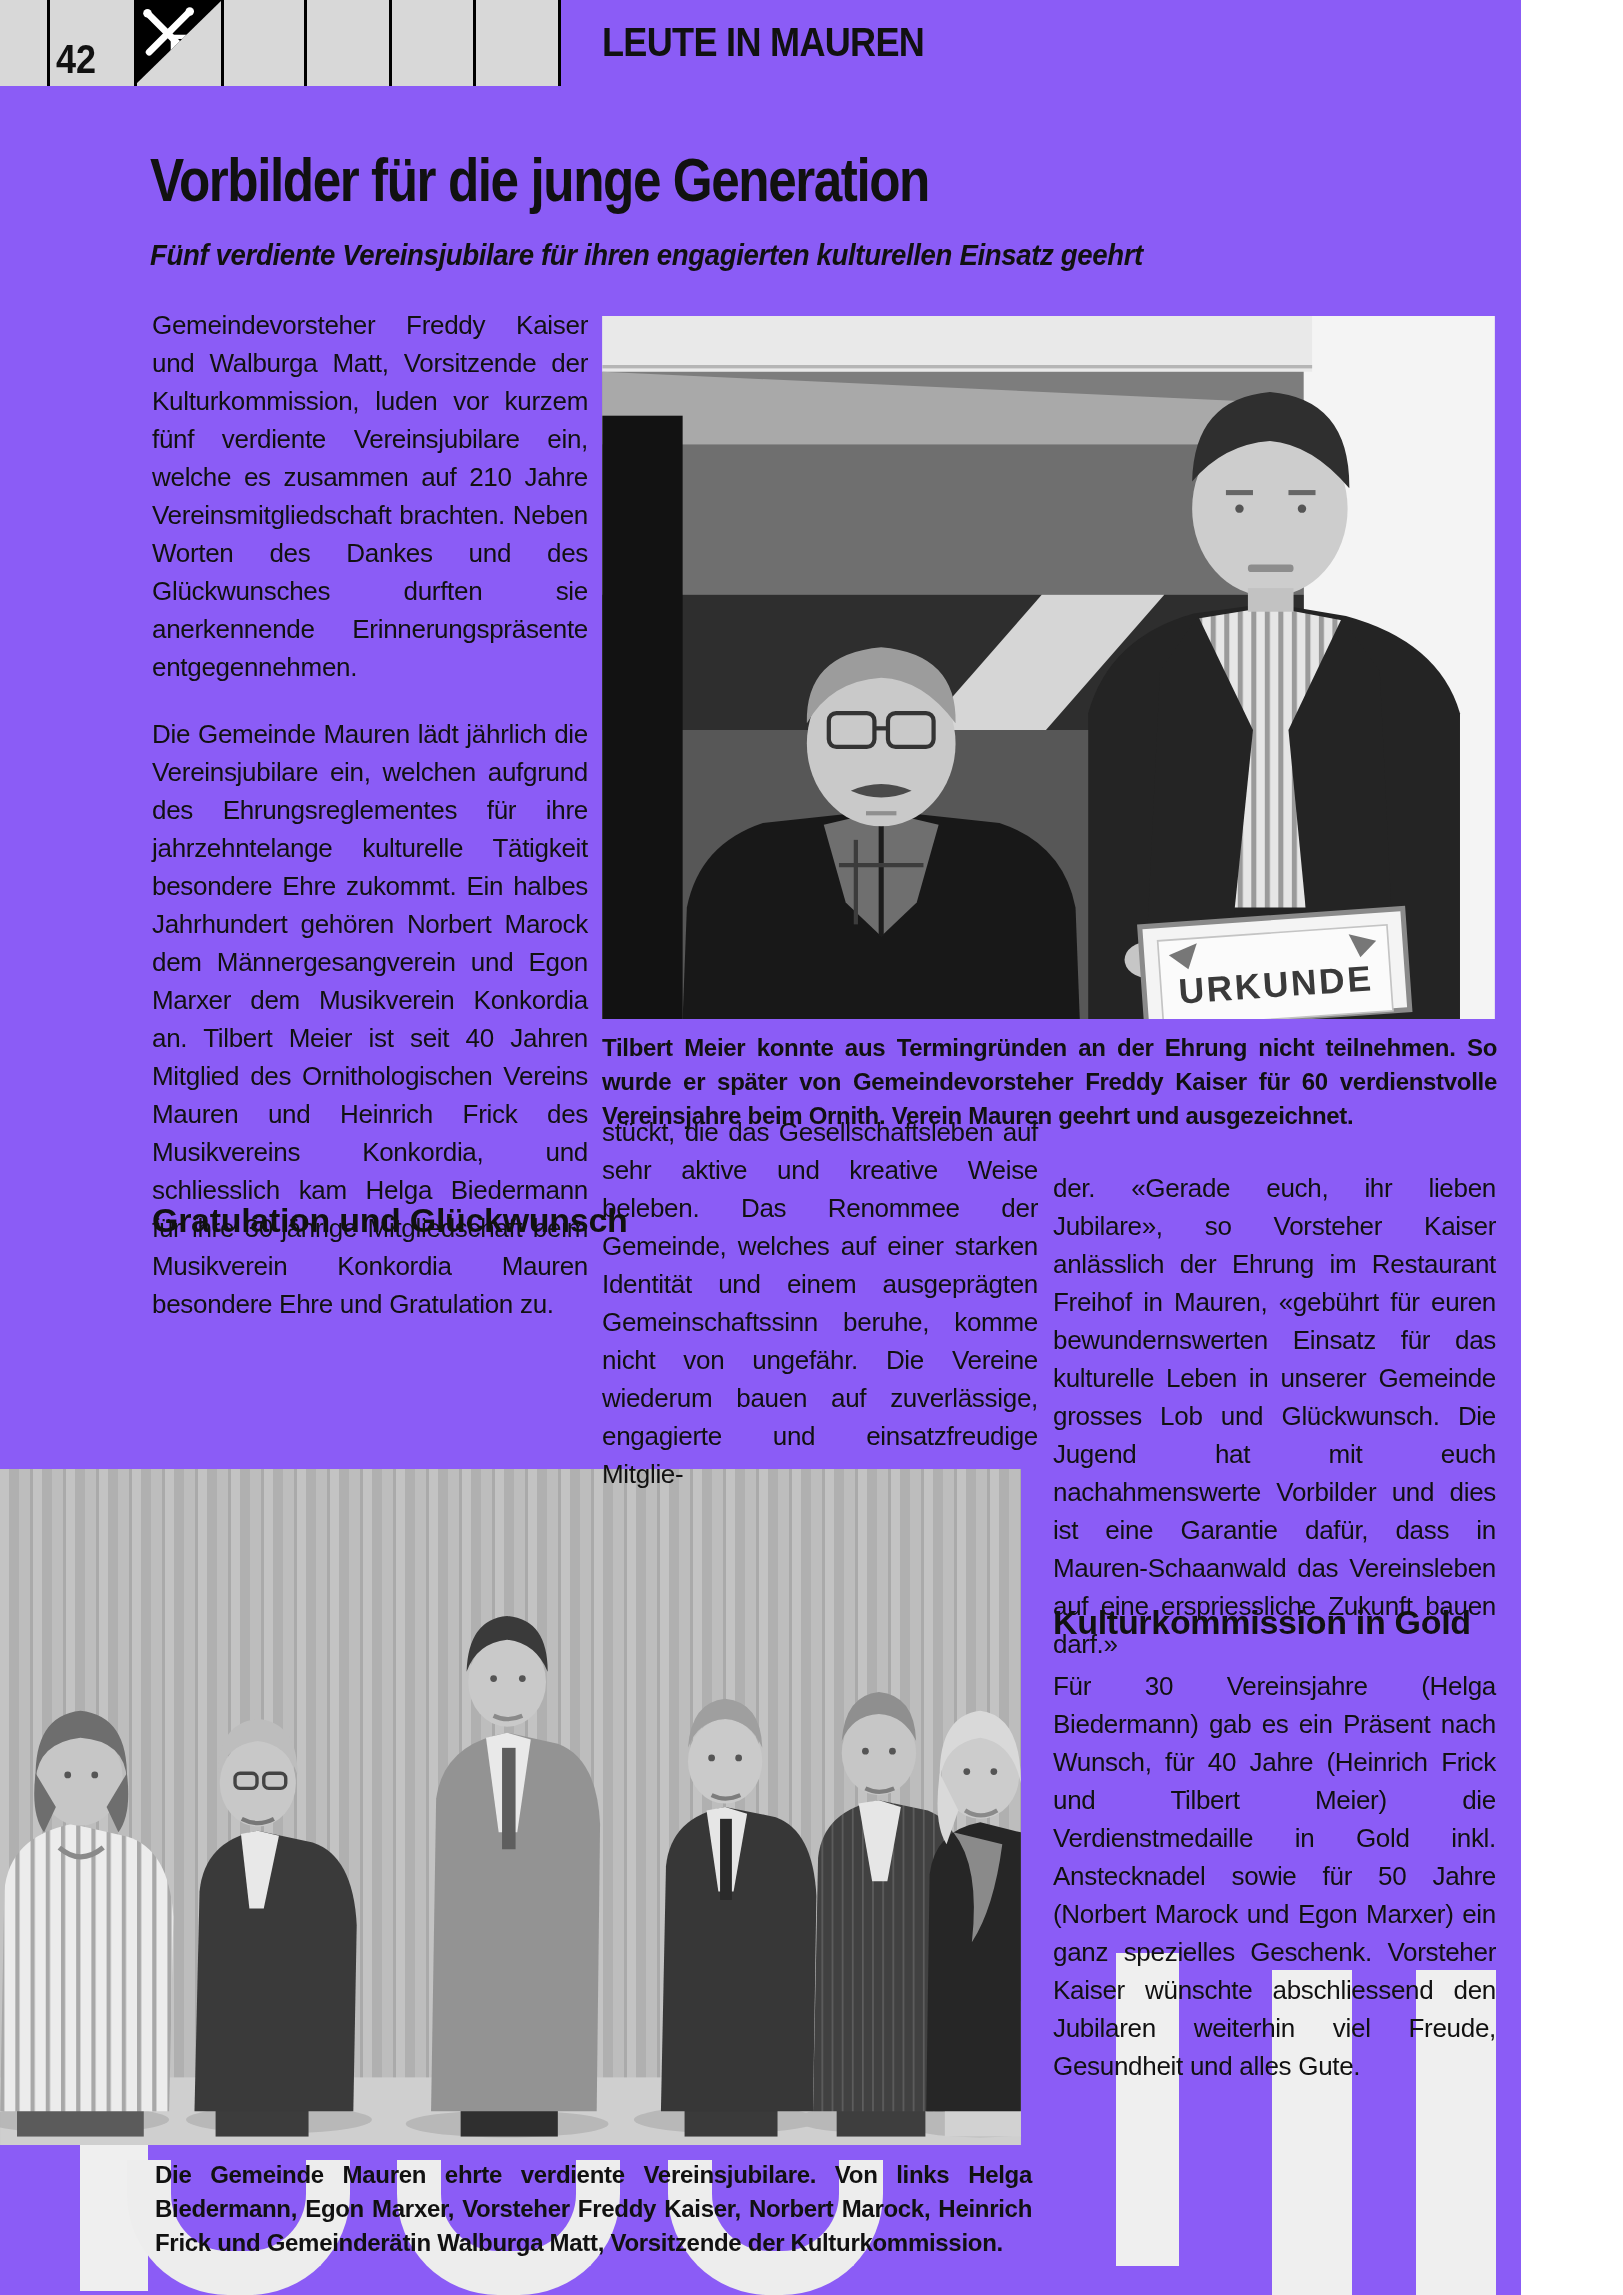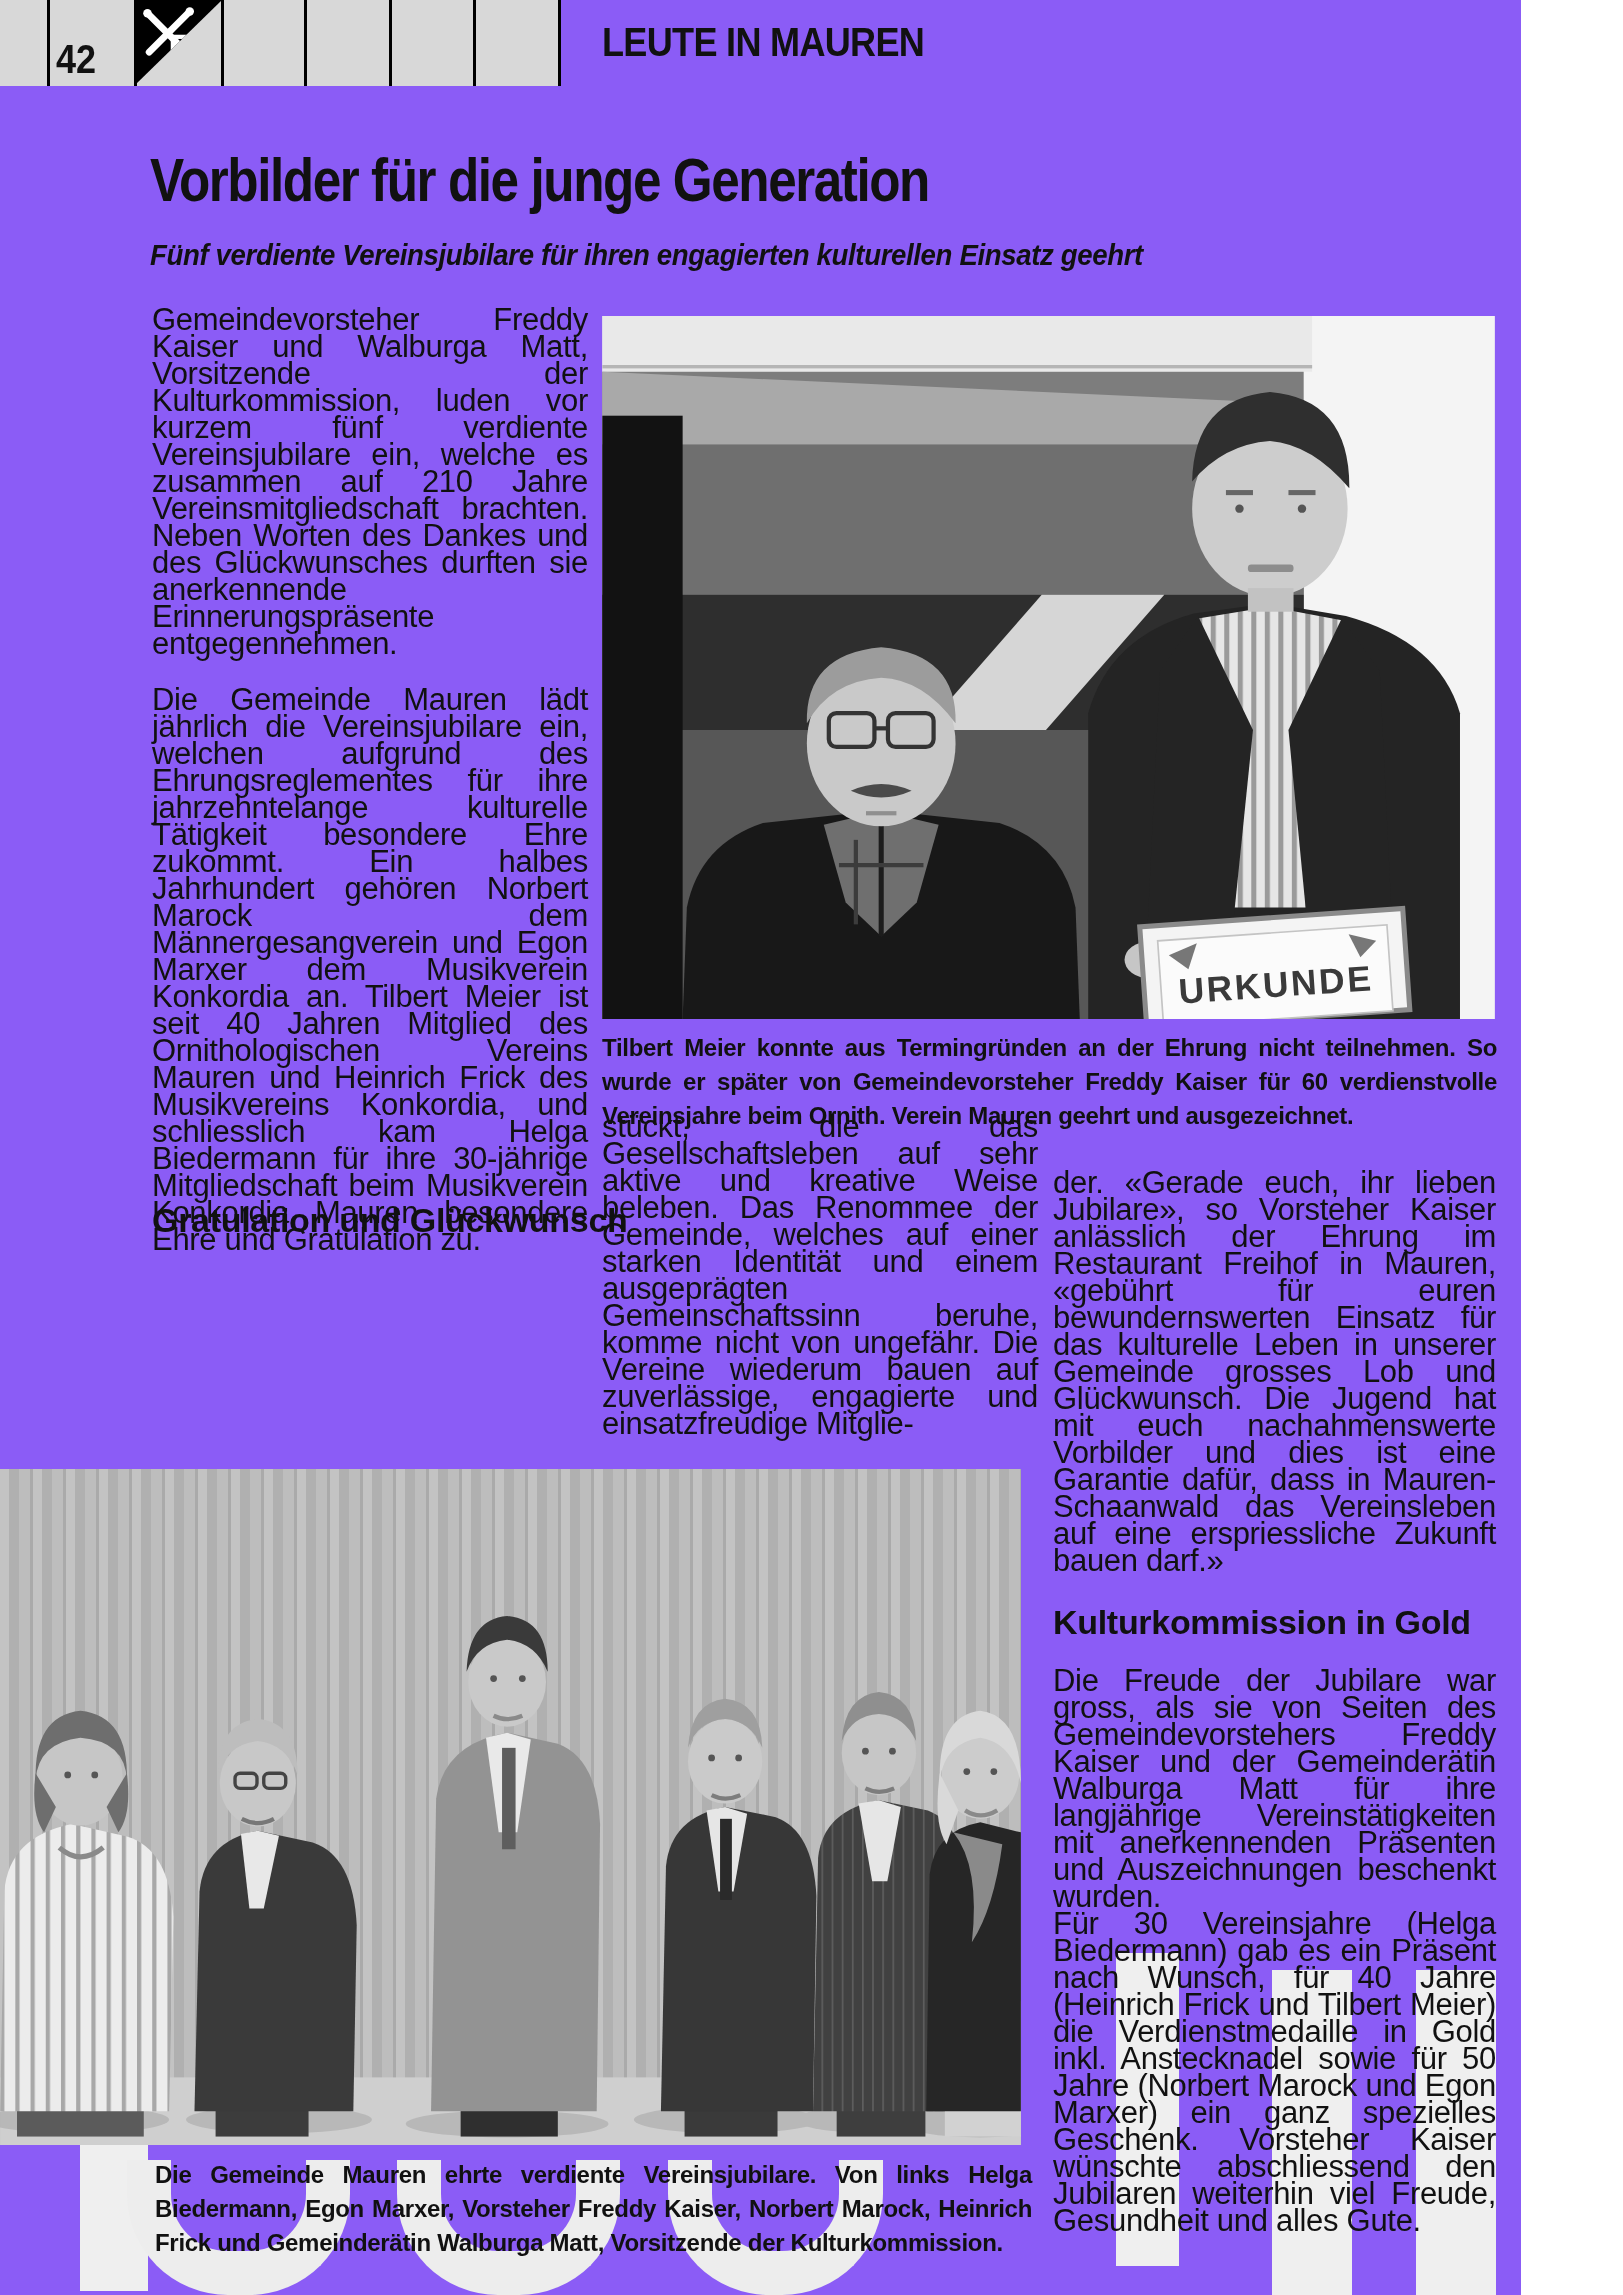--- a/index.html
+++ b/index.html
@@ -14,21 +14,21 @@
                  clip-path:polygon(0 0,100% 0,0 100%);z-index:2;}
   .logo-emblem{position:absolute;left:5px;top:3.4px;}
   .section-header{position:absolute;left:602px;top:18.6px;font-size:41px;font-weight:bold;
                   letter-spacing:-0.8px;transform:scaleX(.88);transform-origin:left top;z-index:2;}
   
   .title{position:absolute;left:150px;top:145px;font-size:61px;font-weight:bold;letter-spacing:-1.7px;
          transform:scaleX(.84);transform-origin:left top;white-space:nowrap;z-index:2;}
   .subtitle{position:absolute;left:150px;top:238px;font-size:30px;font-weight:bold;font-style:italic;
             letter-spacing:-0.4px;transform:scaleX(.92);transform-origin:left top;white-space:nowrap;z-index:2;}
   
-  .body-text{font-size:31px;line-height:27px;text-align:justify;letter-spacing:-0.3px;z-index:2;}
+  .body-text{font-size:26px;line-height:38px;text-align:justify;letter-spacing:-0.3px;z-index:2;}
   .abs{position:absolute;}
   .intro{left:152px;top:306px;width:436px;}
   .intro p{margin:0 0 29px 0;}
   .subhead{font-size:34px;font-weight:bold;letter-spacing:-0.3px;z-index:2;}
   .caption{font-weight:bold;font-size:24px;line-height:34px;text-align:justify;
            letter-spacing:-0.3px;z-index:2;}
   
   .photo-top{position:absolute;left:602px;top:316px;width:893px;height:703px;z-index:1;overflow:hidden;}
   .photo-bottom{position:absolute;left:0;top:1469px;width:1021px;height:676px;z-index:1;overflow:hidden;
     background:repeating-linear-gradient(90deg,#c3c3c3 0 9.3px,#b0b0b0 9.3px 19.4px,#bdbdbd 19.4px 30px,#aaaaaa 30px 33px);}
@@ -150,21 +150,20 @@
     </svg>
   </div>
   <div class="abs caption" style="left:602px;top:1031px;width:895px;">Tilbert Meier konnte aus Termingründen an der Ehrung nicht teilnehmen. So wurde er später von Gemeindevorsteher Freddy Kaiser für 60 verdienstvolle Vereinsjahre beim Ornith. Verein Mauren geehrt und ausgezeichnet.</div>
 
   <div class="abs subhead" style="left:152px;top:1201px;">Gratulation und Glückwunsch</div>
   <div class="abs body-text" style="left:602px;top:1113px;width:436px;">stückt, die das Gesellschaftsleben auf sehr aktive und kreative Weise beleben. Das Renommee der Gemeinde, welches auf einer starken Identität und einem ausgeprägten Gemeinschaftssinn beruhe, komme nicht von ungefähr. Die Vereine wiederum bauen auf zuverlässige, engagierte und einsatzfreudige Mitglie-</div>
   <div class="abs body-text" style="left:1053px;top:1169px;width:443px;">der. «Gerade euch, ihr lieben Jubilare», so Vorsteher Kaiser anlässlich der Ehrung im Restaurant Freihof in Mauren, «gebührt für euren bewundernswerten Einsatz für das kulturelle Leben in unserer Gemeinde grosses Lob und Glückwunsch. Die Jugend hat mit euch nachahmenswerte Vorbilder und dies ist eine Garantie dafür, dass in Mauren-Schaanwald das Vereinsleben auf eine erspriessliche Zukunft bauen darf.»</div>
 
   <div class="abs subhead" style="left:1053px;top:1603px;">Kulturkommission in Gold</div>
   <div class="abs body-text" style="left:1053px;top:1667px;width:443px;">
-    <p style="margin:0;">Die Freude der Jubilare war gross, als sie von Seiten des Gemeindevorstehers Freddy Kaiser und der Gemeinderätin Walburga Matt für ihre langjährige Vereinstätigkeiten mit anerkennenden Präsenten und Auszeichnungen beschenkt wurden.</p>
     <p style="margin:0;">Für 30 Vereinsjahre (Helga Biedermann) gab es ein Präsent nach Wunsch, für 40 Jahre (Heinrich Frick und Tilbert Meier) die Verdienstmedaille in Gold inkl. Anstecknadel sowie für 50 Jahre (Norbert Marock und Egon Marxer) ein ganz spezielles Geschenk. Vorsteher Kaiser wünschte abschliessend den Jubilaren weiterhin viel Freude, Gesundheit und alles Gute.</p>
   </div>
 
   <div class="photo-bottom">
     <svg width="1021" height="676" viewBox="0 0 1208 800">
       <rect y="720" width="1208" height="80" fill="#cfcfcf"></rect>
       <g opacity="0.35">
         <ellipse cx="90" cy="770" rx="110" ry="16" fill="#8f8f8f"></ellipse>
         <ellipse cx="330" cy="770" rx="110" ry="16" fill="#8f8f8f"></ellipse>
         <ellipse cx="600" cy="775" rx="120" ry="16" fill="#8f8f8f"></ellipse>

